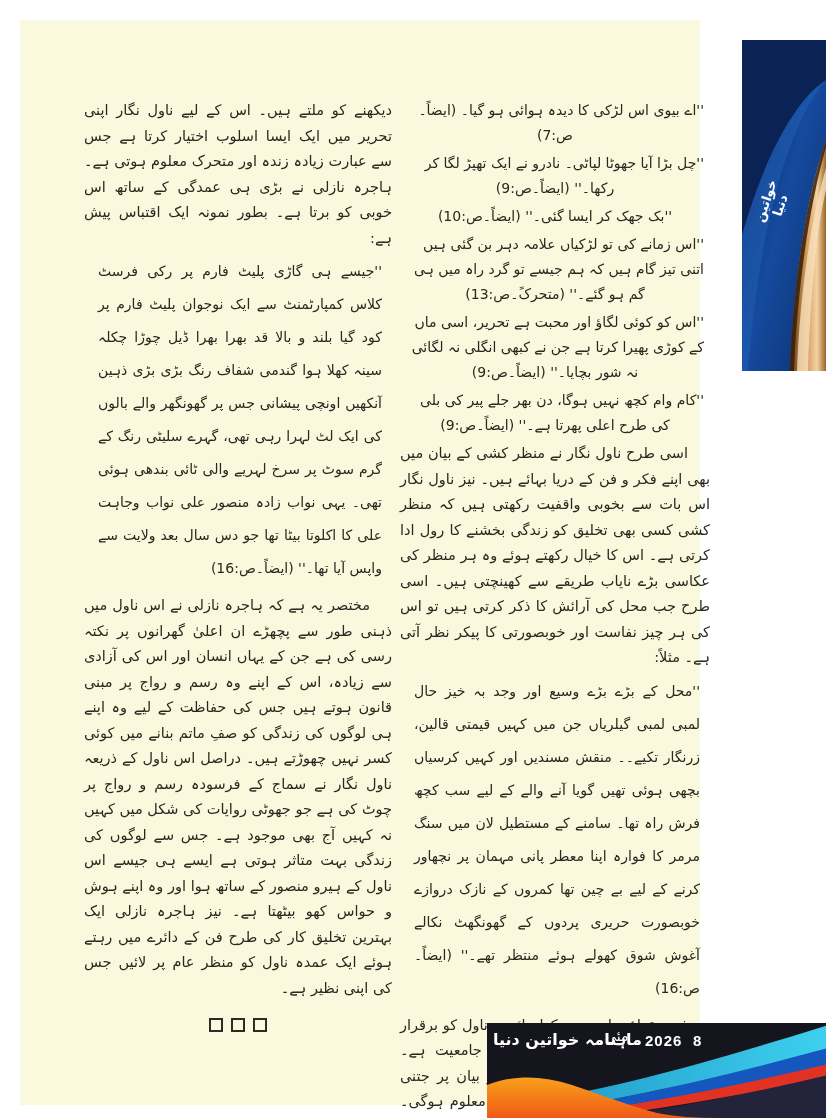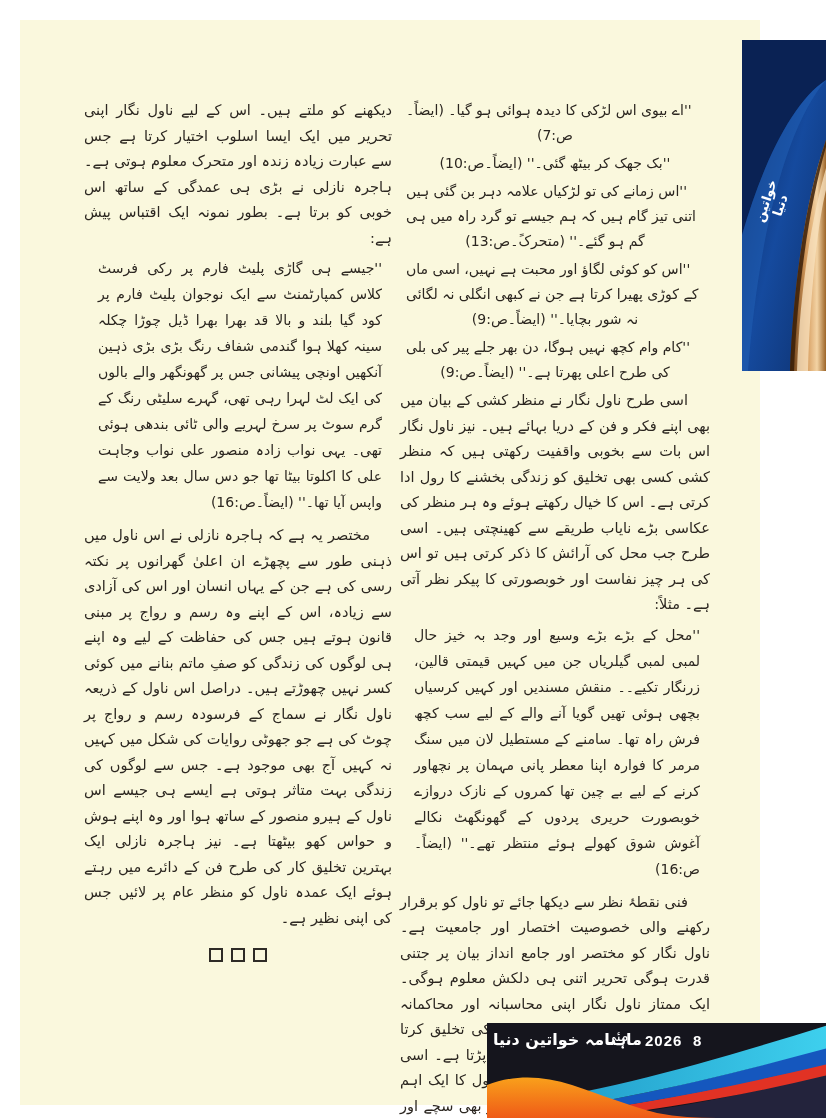--- a/index.html
+++ b/index.html
@@ -1,35 +1,35 @@
 <!DOCTYPE html>
 <html lang="ur"><head>
 <meta charset="utf-8">
 <style>
   html,body{margin:0;padding:0;}
   body{
     width:826px;height:1118px;position:relative;background:#ffffff;
     font-family:"DejaVu Sans",sans-serif;overflow:hidden;
   }
   .paper{
-    position:absolute;left:20px;top:20px;width:740px;height:1085px;
+    position:absolute;left:20px;top:20px;width:680px;height:1085px;
     background:#faf8dd;
   }
   
   .col{position:absolute;top:78px;direction:rtl;color:#2b2620;}
   .col-left{left:64px;width:308px;}
   .col-right{left:380px;width:310px;}
   p.urdu{
     margin:0 0 4px 0;font-size:14.5px;line-height:25.5px;
     text-align:justify;text-align-last:right;
     font-family:"DejaVu Sans",sans-serif;
   }
   p.urdu.lead{text-indent:22px;}
-  p.urdu.quote{margin:4px 10px 8px 14px;font-size:14px;line-height:26px;}
-  p.urdu.cite-quote{margin:0 6px 3px 6px;text-align:left;text-align-last:center;font-size:14px;line-height:25px;}
+  p.urdu.quote{margin:4px 10px 8px 14px;font-size:14px;line-height:33px;}
+  p.urdu.cite-quote{margin:0 6px 3px 6px;text-align:right;text-align-last:center;font-size:14px;line-height:25px;}
   
   .end-marker{margin:16px 0 10px 0;text-align:center;direction:ltr;}
   .end-marker span{
     display:inline-block;width:10px;height:10px;margin:0 4px;
     border:2.5px solid #2e2b26;background:transparent;
   }
   
   .sidebar{position:absolute;left:722px;top:20px;width:84px;height:331px;}
   .sidebar svg{display:block;}
   .calligraphy{
@@ -57,23 +57,24 @@
     <p class="urdu quote">''جیسے ہی گاڑی پلیٹ فارم پر رکی فرسٹ کلاس کمپارٹمنٹ سے ایک نوجوان پلیٹ فارم پر کود گیا بلند و بالا قد بھرا بھرا ڈیل چوڑا چکلہ سینہ کھلا ہوا گندمی شفاف رنگ بڑی بڑی ذہین آنکھیں اونچی پیشانی جس پر گھونگھر والے بالوں کی ایک لٹ لہرا رہی تھی، گہرے سلیٹی رنگ کے گرم سوٹ پر سرخ لہریے والی ٹائی بندھی ہوئی تھی۔ یہی نواب زادہ منصور علی نواب وجاہت علی کا اکلوتا بیٹا تھا جو دس سال بعد ولایت سے واپس آیا تھا۔'' (ایضاً۔ص:16)</p>
     <p class="urdu lead">مختصر یہ ہے کہ ہاجرہ نازلی نے اس ناول میں ذہنی طور سے پچھڑے ان اعلیٰ گھرانوں پر نکتہ رسی کی ہے جن کے یہاں انسان اور اس کی آزادی سے زیادہ، اس کے اپنے وہ رسم و رواج پر مبنی قانون ہوتے ہیں جس کی حفاظت کے لیے وہ اپنے ہی لوگوں کی زندگی کو صفِ ماتم بنانے میں کوئی کسر نہیں چھوڑتے ہیں۔ دراصل اس ناول کے ذریعہ ناول نگار نے سماج کے فرسودہ رسم و رواج پر چوٹ کی ہے جو جھوٹی روایات کی شکل میں کہیں نہ کہیں آج بھی موجود ہے۔ جس سے لوگوں کی زندگی بہت متاثر ہوتی ہے ایسے ہی جیسے اس ناول کے ہیرو منصور کے ساتھ ہوا اور وہ اپنے ہوش و حواس کھو بیٹھتا ہے۔ نیز ہاجرہ نازلی ایک بہترین تخلیق کار کی طرح فن کے دائرے میں رہتے ہوئے ایک عمدہ ناول کو منظر عام پر لائیں جس کی اپنی نظیر ہے۔</p>
     <div class="end-marker">
       <span></span><span></span><span></span>
     </div>
 
   </div>
 
   <div class="col col-right">
     <p class="urdu cite-quote">''اے بیوی اس لڑکی کا دیدہ ہوائی ہو گیا۔ (ایضاً۔ص:7)</p>
-    <p class="urdu cite-quote">''بک جھک کر بیٹھ گئی۔'' (ایضاً۔ص:10)</p>
+    <p class="urdu cite-quote">''چل بڑا آیا جھوٹا لپاٹی۔ نادرو نے ایک تھپڑ لگا کر رکھا۔'' (ایضاً۔ص:9)</p>
+    <p class="urdu cite-quote">''بک جھک کر ایسا گئی۔'' (ایضاً۔ص:10)</p>
     <p class="urdu cite-quote">''اس زمانے کی تو لڑکیاں علامہ دہر بن گئی ہیں اتنی تیز گام ہیں کہ ہم جیسے تو گرد راہ میں ہی گم ہو گئے۔'' (متحرکً۔ص:13)</p>
-    <p class="urdu cite-quote">''اس کو کوئی لگاؤ اور محبت ہے نہیں، اسی ماں کے کوڑی پھیرا کرتا ہے جن نے کبھی انگلی نہ لگائی نہ شور بچایا۔'' (ایضاً۔ص:9)</p>
+    <p class="urdu cite-quote">''اس کو کوئی لگاؤ اور محبت ہے تحریر، اسی ماں کے کوڑی پھیرا کرتا ہے جن نے کبھی انگلی نہ لگائی نہ شور بچایا۔'' (ایضاً۔ص:9)</p>
     <p class="urdu cite-quote">''کام وام کچھ نہیں ہوگا، دن بھر جلے پیر کی بلی کی طرح اعلی پھرتا ہے۔'' (ایضاً۔ص:9)</p>
     <p class="urdu lead">اسی طرح ناول نگار نے منظر کشی کے بیان میں بھی اپنے فکر و فن کے دریا بہائے ہیں۔ نیز ناول نگار اس بات سے بخوبی واقفیت رکھتی ہیں کہ منظر کشی کسی بھی تخلیق کو زندگی بخشنے کا رول ادا کرتی ہے۔ اس کا خیال رکھتے ہوئے وہ ہر منظر کی عکاسی بڑے نایاب طریقے سے کھینچتی ہیں۔ اسی طرح جب محل کی آرائش کا ذکر کرتی ہیں تو اس کی ہر چیز نفاست اور خوبصورتی کا پیکر نظر آتی ہے۔ مثلاً:</p>
     <p class="urdu quote">''محل کے بڑے بڑے وسیع اور وجد بہ خیز حال لمبی لمبی گیلریاں جن میں کہیں قیمتی قالین، زرنگار تکیے۔۔ منقش مسندیں اور کہیں کرسیاں بچھی ہوئی تھیں گویا آنے والے کے لیے سب کچھ فرش راہ تھا۔ سامنے کے مستطیل لان میں سنگ مرمر کا فوارہ اپنا معطر پانی مہمان پر نچھاور کرنے کے لیے بے چین تھا کمروں کے نازک دروازے خوبصورت حریری پردوں کے گھونگھٹ نکالے آغوش شوق کھولے ہوئے منتظر تھے۔'' (ایضاً۔ص:16)</p>
     <p class="urdu lead">فنی نقطۂ نظر سے دیکھا جائے تو ناول کو برقرار رکھنے والی خصوصیت اختصار اور جامعیت ہے۔ ناول نگار کو مختصر اور جامع انداز بیان پر جتنی قدرت ہوگی تحریر اتنی ہی دلکش معلوم ہوگی۔ ایک ممتاز ناول نگار اپنی محاسبانہ اور محاکمانہ خوبیوں کی بدولت ایسے فن پاروں کی تخلیق کرتا ہے جس کا براہ راست اثر قاری پر پڑتا ہے۔ اسی طرح خاکہ نگاری بھی ایک کامیاب ناول کا ایک اہم حصہ ہوتی ہے۔ اس سے واقعات اور بھی سچے اور حقیقی معلوم ہوتے ہیں۔ یہی وجہ ہے کہ ناول میں خاکہ نگاری کے نقوش شعوری طور پر</p>
   </div>
 
   <div class="sidebar">
     <svg width="84" height="331" viewBox="0 0 84 331">
       <defs>
         <linearGradient id="gBlue" x1="0" y1="0" x2="1" y2="1">

